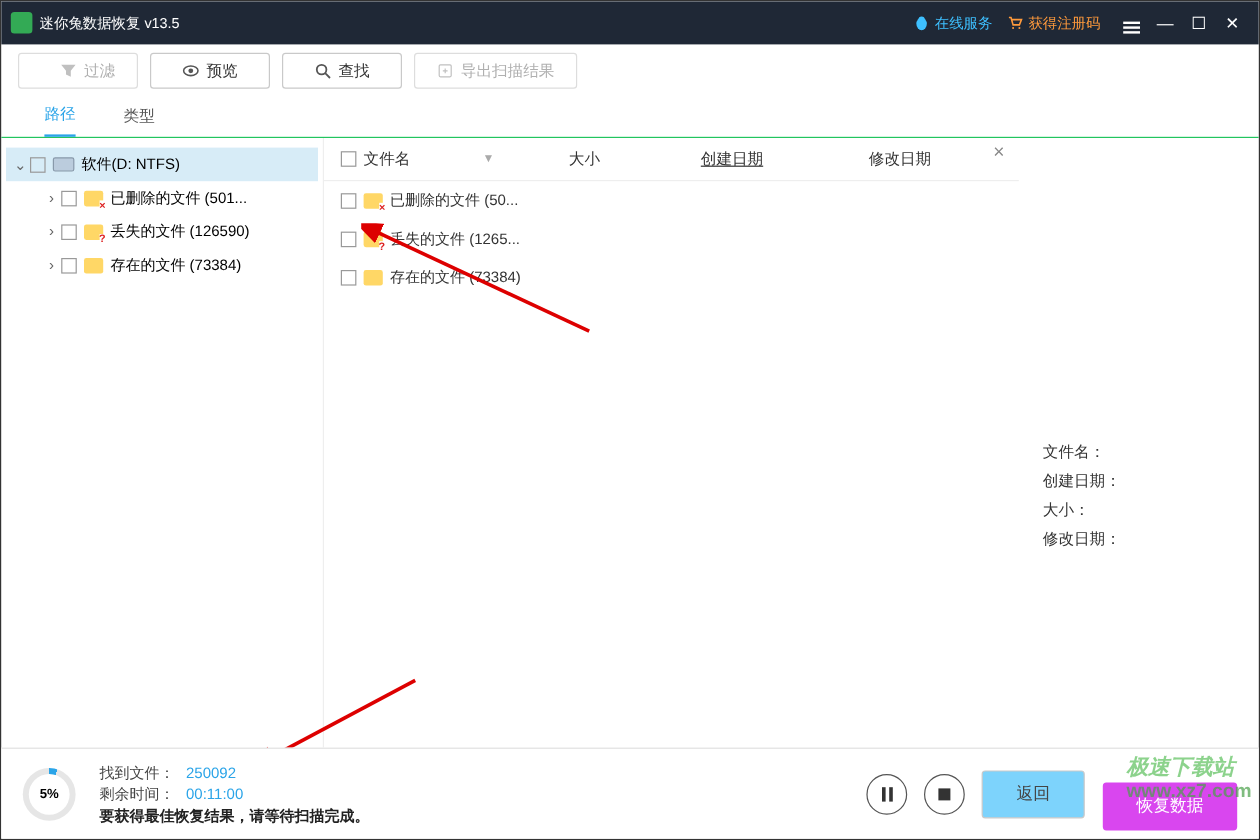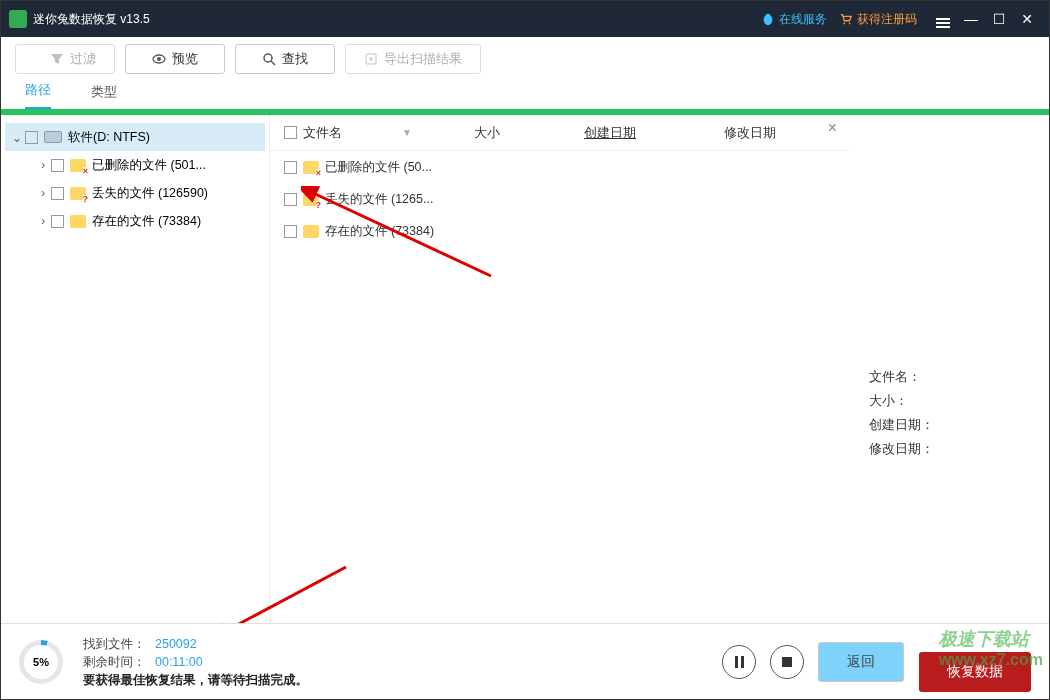--- a/index.html
+++ b/index.html
@@ -16,21 +16,21 @@
 .tb-sys { width: 28px; text-align: center; font-size: 14px; cursor: pointer; }
 .hamb { display:inline-block; width:14px; height:2px; background:#fff; position:relative; }
 .hamb:before,.hamb:after{content:"";position:absolute;left:0;width:14px;height:2px;background:#fff;}
 .hamb:before{top:-4px}.hamb:after{top:4px}
 
 .toolbar { height: 44px; display: flex; align-items: center; padding: 6px 14px; gap: 10px; }
 .tbtn { height: 30px; border: 1px solid #c9c9c9; background: #fff; border-radius: 3px; padding: 0 18px; display: flex; align-items: center; gap: 6px; font-size: 13px; color: #333; cursor: pointer; min-width: 100px; justify-content: center; }
 .tbtn.disabled { color: #b0b0b0; border-color: #ddd; justify-content: flex-end; }
 .tbtn .ico { width: 14px; height: 14px; display:inline-block; }
 
-.tabs { height: 34px; display: flex; align-items: flex-end; padding: 0 24px; gap: 40px; border-bottom: 6px solid #22c55e; font-size: 13px; }
+.tabs { height: 34px; display: flex; align-items: flex-end; padding: 0 36px; gap: 40px; border-bottom: 1px solid #22c55e; font-size: 13px; }
 .tab { padding-bottom: 8px; cursor: pointer; color: #555; }
 .tab.active { color: #2aa4e8; border-bottom: 2px solid #2aa4e8; font-weight: 500; }
 
 .main { display: flex; height: 508px; }
 .tree { width: 268px; padding: 8px 4px; font-size: 12.5px; overflow: hidden; }
 .tree-row { display: flex; align-items: center; height: 28px; padding-left: 6px; white-space: nowrap; cursor: pointer; }
 .tree-row.selected { background: #d7ecf7; }
 .exp { width: 12px; text-align: center; color: #666; margin-right: 2px; }
 .chk { width: 13px; height: 13px; border: 1px solid #999; margin-right: 6px; flex-shrink:0; }
 .drv { width: 18px; height: 12px; background: #bcd; border: 1px solid #89a; border-radius: 2px; margin-right: 6px; flex-shrink:0; }
@@ -62,21 +62,21 @@
 .statlines { font-size:12.5px; line-height:18px; }
 .statlines .lbl { color:#444; }
 .statlines .val { color:#2aa4e8; margin-left:6px; }
 .statlines .hint { font-weight:bold; color:#222; }
 .statspacer { flex:1; }
 .circbtn { width:34px; height:34px; border:1.5px solid #555; border-radius:50%; display:flex; align-items:center; justify-content:center; margin-right:14px; cursor:pointer; }
 .pauseico { display:flex; gap:3px; } .pauseico span { width:3px; height:12px; background:#333; }
 .stopico { width:10px; height:10px; background:#333; }
 .bigbtn { height:40px; padding:0 28px; border-radius:3px; font-size:14px; cursor:pointer; display:flex; align-items:center; }
 .bigbtn.back { border:1px solid #c9c9c9; background:#7dd3fc; margin-right:15px; color:#444; }
-.bigbtn.recover { background:#b91c1c; color:#fff; border:none;margin-top:20px; }
+.bigbtn.recover { background:#d946ef; color:#fff; border:none;margin-top:20px; }
 
 .watermark { position:absolute; right:6px; bottom:30px; font-size:18px; font-weight:bold; color:#5cc05c; opacity:0.7; font-style:italic; pointer-events:none; }
 .watermark small { display:block; font-size:16px; color:#4aa04a; text-align:center; font-style:normal; }
 </style>
 </head>
 <body>
 
 <div class="titlebar">
   <span class="logo"></span>
   <span class="title">迷你兔数据恢复 v13.5</span>
@@ -194,22 +194,22 @@
     </div>
     <div class="flrow">
       <span class="chk"></span>
       <span class="fld"></span>
       <span>存在的文件 (73384)</span>
     </div>
   </div>
 
   <div class="detail">
     <div>文件名：</div>
+    <div>创建日期：</div>
     <div>大小：</div>
-    <div>创建日期：</div>
     <div>修改日期：</div>
   </div>
 </div>
 
 <svg class="arrow1" width="200" height="100">
   <defs>
       <marker id="ah1" markerWidth="10" markerHeight="10" refX="2" refY="3" orient="auto">
         <path d="M0,0 L0,6 L8,3 z" fill="#d00"></path>
       </marker>
     </defs>

